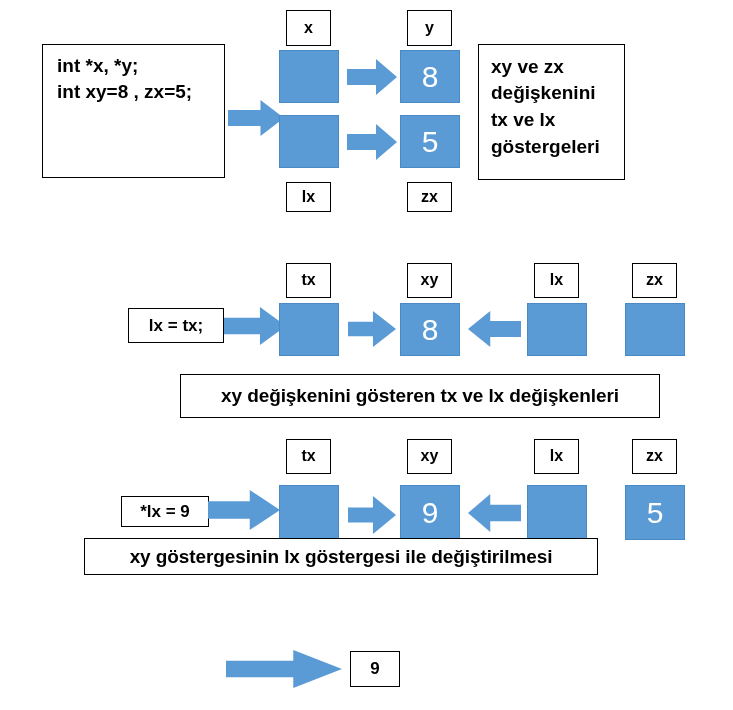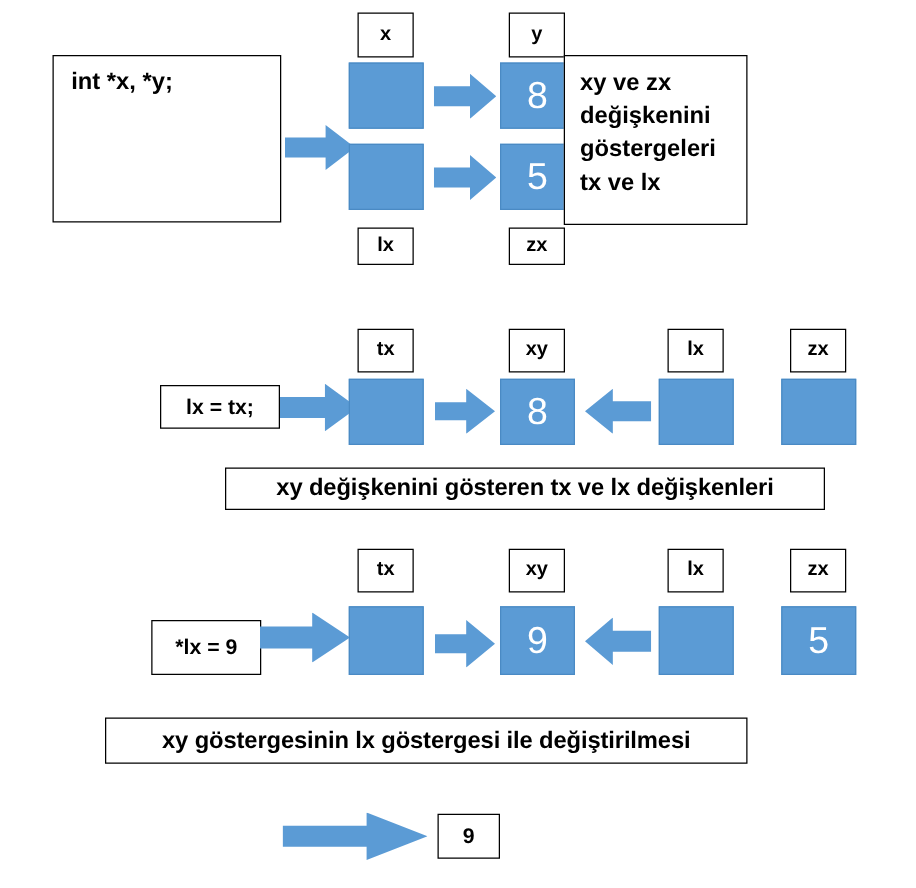--- a/index.html
+++ b/index.html
@@ -106,44 +106,45 @@
     font-weight: bold;
   }
 </style>
 </head>
 <body>
 
 <div id="canvas">
 
   <div class="framebox left-align codebox" style="left:42px; top:44px; width:183px; height:134px;">
     <span class="line">int *x, *y;</span>
+    <span class="line">int xy=8 , zx=5;</span>
   </div>
 
   <div class="arrow right" style="left:228px; top:100px; width:56px; height:36px;"></div>
 
   <div class="framebox chip" style="left:286px; top:10px; width:45px; height:36px;">x</div>
   <div class="framebox chip" style="left:407px; top:10px; width:45px; height:36px;">y</div>
 
   <div class="bluebox" style="left:279px; top:50px; width:60px; height:53px;"></div>
   <div class="bluebox" style="left:279px; top:115px; width:60px; height:53px;"></div>
 
   <div class="arrow right" style="left:347px; top:59px; width:50px; height:36px;"></div>
   <div class="arrow right" style="left:347px; top:124px; width:50px; height:36px;"></div>
 
   <div class="bluebox" style="left:400px; top:50px; width:60px; height:53px;">8</div>
   <div class="bluebox" style="left:400px; top:115px; width:60px; height:53px;">5</div>
 
   <div class="framebox chip" style="left:286px; top:182px; width:45px; height:30px;">lx</div>
   <div class="framebox chip" style="left:407px; top:182px; width:45px; height:30px;">zx</div>
 
-  <div class="framebox left-align notebox" style="left:451px; top:44px; width:147px; height:136px;">
+  <div class="framebox left-align notebox" style="left:478px; top:44px; width:147px; height:136px;">
     <span class="line">xy ve zx</span>
     <span class="line">değişkenini</span>
+    <span class="line">tx ve lx</span>
     <span class="line">göstergeleri</span>
-    <span class="line">tx ve lx</span>
   </div>
 
   <div class="framebox small-label" style="left:128px; top:308px; width:96px; height:35px;">lx = tx;</div>
 
   <div class="arrow right" style="left:224px; top:307px; width:62px; height:38px;"></div>
 
   <div class="framebox chip" style="left:286px; top:263px; width:45px; height:35px;">tx</div>
   <div class="framebox chip" style="left:407px; top:263px; width:45px; height:35px;">xy</div>
   <div class="framebox chip" style="left:534px; top:263px; width:45px; height:35px;">lx</div>
   <div class="framebox chip" style="left:632px; top:263px; width:45px; height:35px;">zx</div>
@@ -152,42 +153,42 @@
 
   <div class="arrow right stubby" style="left:348px; top:311px; width:48px; height:36px;"></div>
 
   <div class="bluebox" style="left:400px; top:303px; width:60px; height:53px;">8</div>
 
   <div class="arrow left" style="left:468px; top:311px; width:53px; height:36px;"></div>
 
   <div class="bluebox" style="left:527px; top:303px; width:60px; height:53px;"></div>
   <div class="bluebox" style="left:625px; top:303px; width:60px; height:53px;"></div>
 
-  <div class="framebox caption" style="left:180px; top:374px; width:480px; height:34px;">xy değişkenini gösteren tx ve lx değişkenleri</div>
+  <div class="framebox caption" style="left:180px; top:374px; width:480px; height:44px;">xy değişkenini gösteren tx ve lx değişkenleri</div>
 
-  <div class="framebox small-label" style="left:121px; top:496px; width:88px; height:44px;">*lx = 9</div>
+  <div class="framebox small-label" style="left:121px; top:496px; width:88px; height:31px;">*lx = 9</div>
 
   <div class="arrow right" style="left:208px; top:490px; width:72px; height:40px;"></div>
 
   <div class="framebox chip" style="left:286px; top:439px; width:45px; height:35px;">tx</div>
   <div class="framebox chip" style="left:407px; top:439px; width:45px; height:35px;">xy</div>
   <div class="framebox chip" style="left:534px; top:439px; width:45px; height:35px;">lx</div>
   <div class="framebox chip" style="left:632px; top:439px; width:45px; height:35px;">zx</div>
 
   <div class="bluebox" style="left:279px; top:485px; width:60px; height:55px;"></div>
 
   <div class="arrow right stubby" style="left:348px; top:496px; width:48px; height:38px;"></div>
 
   <div class="bluebox" style="left:400px; top:485px; width:60px; height:55px;">9</div>
 
   <div class="arrow left" style="left:468px; top:494px; width:53px; height:38px;"></div>
 
   <div class="bluebox" style="left:527px; top:485px; width:60px; height:55px;"></div>
   <div class="bluebox" style="left:625px; top:485px; width:60px; height:55px;">5</div>
 
-  <div class="framebox caption" style="left:84px; top:574px; width:514px; height:37px;">xy göstergesinin lx göstergesi ile değiştirilmesi</div>
+  <div class="framebox caption" style="left:84px; top:538px; width:514px; height:37px;">xy göstergesinin lx göstergesi ile değiştirilmesi</div>
 
 
   <div class="arrow right" style="left:226px; top:650px; width:116px; height:38px;"></div>
 
   <div class="framebox digit-box" style="left:350px; top:651px; width:50px; height:36px;">9</div>
 
 </div>
 
 </body></html>

